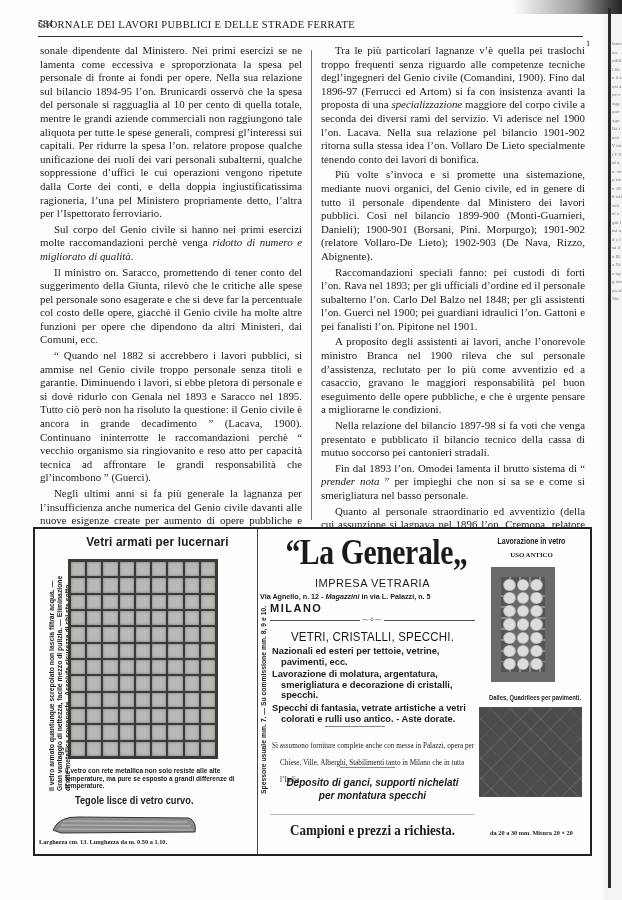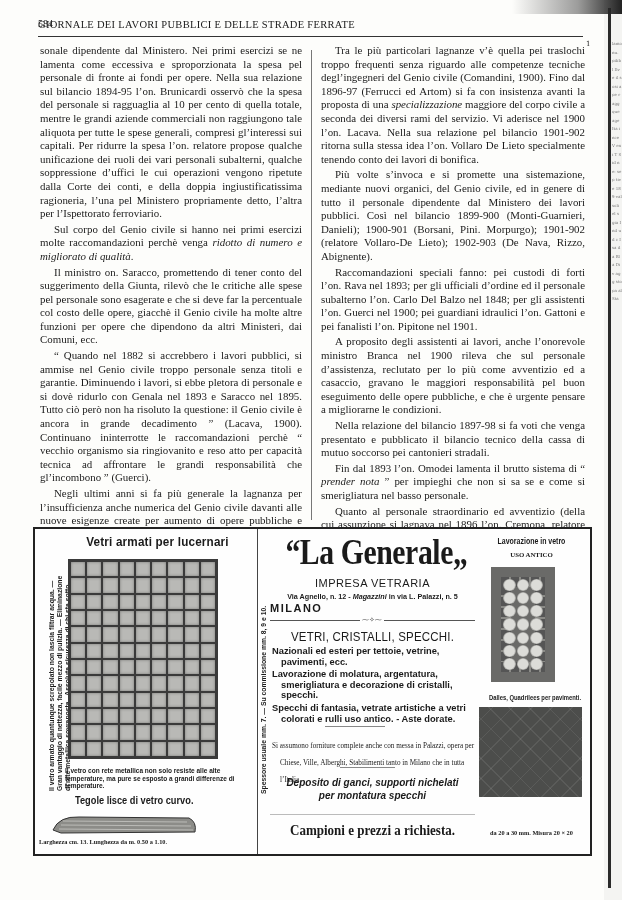--- a/index.html
+++ b/index.html
@@ -40,21 +40,21 @@
   .ad-caption { position: absolute; left: 30px; top: 238px; width: 190px; font-family: "Liberation Sans", sans-serif; font-weight: bold; font-size: 6.5px; line-height: 7.5px; }
   .tegole-title { position: absolute; left: 40px; top: 265px; font-family: "Liberation Sans", sans-serif; font-weight: bold; font-size: 10.5px; transform: scaleX(0.88); transform-origin: left; }
   .tile-img { position: absolute; left: 14px; top: 285px; width: 150px; height: 20px; }
   .tile-dims { position: absolute; left: 4px; top: 309px; font-family: "Liberation Serif", serif; font-size: 6.3px; font-weight: bold; }
 
   .vt-mid { left: 225px; top: 265px; width: 240px; font-size: 6.8px; }
 
   .ad-mid { position: absolute; left: 235px; top: 0; width: 205px; height: 325px; }
   .brand { position: absolute; left: 0; top: 4px; width: 205px; text-align: center; font-family: "Liberation Serif", serif; font-size: 35px; line-height: 40px; font-weight: bold; letter-spacing: -0.5px; transform: scaleX(0.85); transform-origin: center; white-space: nowrap; }
   .brand-sub { position: absolute; left: 0; top: 48px; width: 205px; text-align: center; font-family: "Liberation Sans", sans-serif; font-size: 11px; letter-spacing: 0.5px; }
-  .address { position: absolute; left: -10px; top: 63px; width: 225px; text-align: center; font-family: "Liberation Sans", sans-serif; font-weight: bold; font-size: 7.2px; white-space: nowrap; }
+  .address { position: absolute; left: -10px; top: 63px; width: 225px; text-align: left; font-family: "Liberation Sans", sans-serif; font-weight: bold; font-size: 7.2px; white-space: nowrap; }
   .address em { font-style: italic; }
   .city { position: absolute; left: 0; top: 73px; width: 205px; text-align: left; font-family: "Liberation Sans", sans-serif; font-weight: bold; font-size: 11px; letter-spacing: 1.5px; }
   .mid-rule { position: absolute; left: 0; top: 91px; width: 205px; height: 1px; background: #555; }
   .ornament { position: absolute; left: 90px; top: 87px; font-size: 7px; color: #444; background: #fefefe; padding: 0 2px; }
   .products-title { position: absolute; left: 0; top: 101px; width: 205px; text-align: center; font-family: "Liberation Sans", sans-serif; font-size: 12.5px; letter-spacing: 0.2px; transform: scaleX(0.92); }
   .prod-list { position: absolute; left: 2px; top: 117px; width: 203px; font-family: "Liberation Sans", sans-serif; font-weight: bold; font-size: 9.3px; line-height: 10.6px; }
   .prod-list div { padding-left: 9px; text-indent: -9px; margin-bottom: 2px; }
   .short-rule { position: absolute; left: 55px; top: 197px; width: 60px; height: 1px; background: #888; }
   .supply { position: absolute; left: 2px; top: 203px; width: 203px; font-family: "Liberation Serif", serif; font-size: 7.2px; line-height: 17px; padding-left: 8px; text-indent: -8px; box-sizing: border-box; margin-top: 6px; }
   .short-rule2 { position: absolute; left: 70px; top: 238px; width: 55px; height: 1px; background: #888; }

